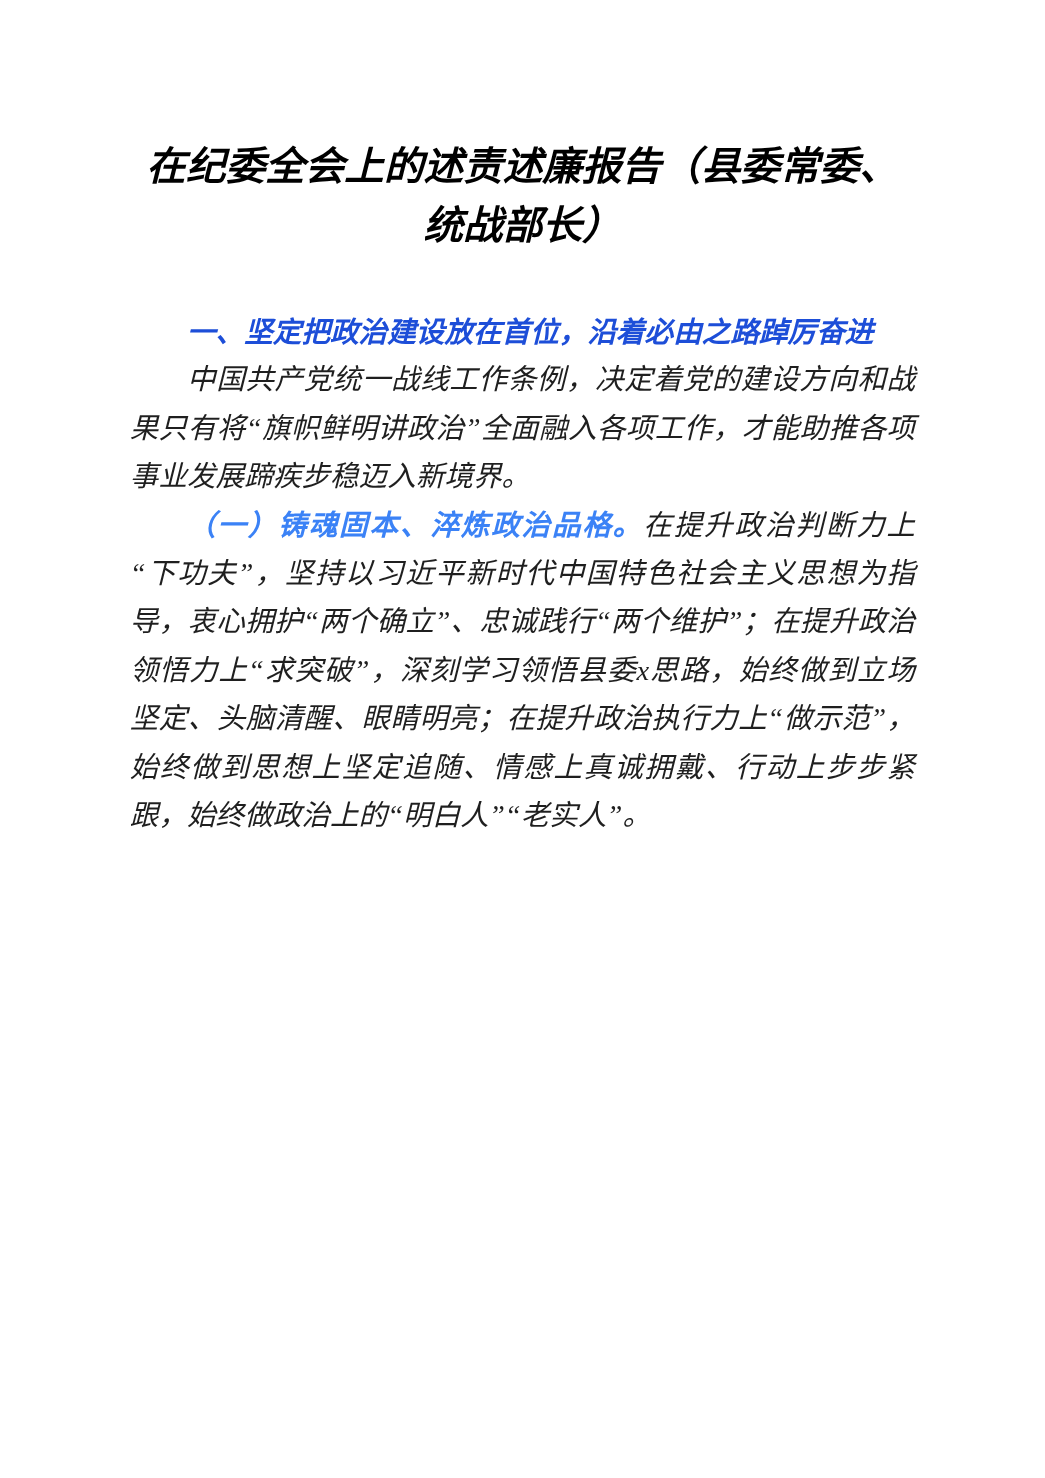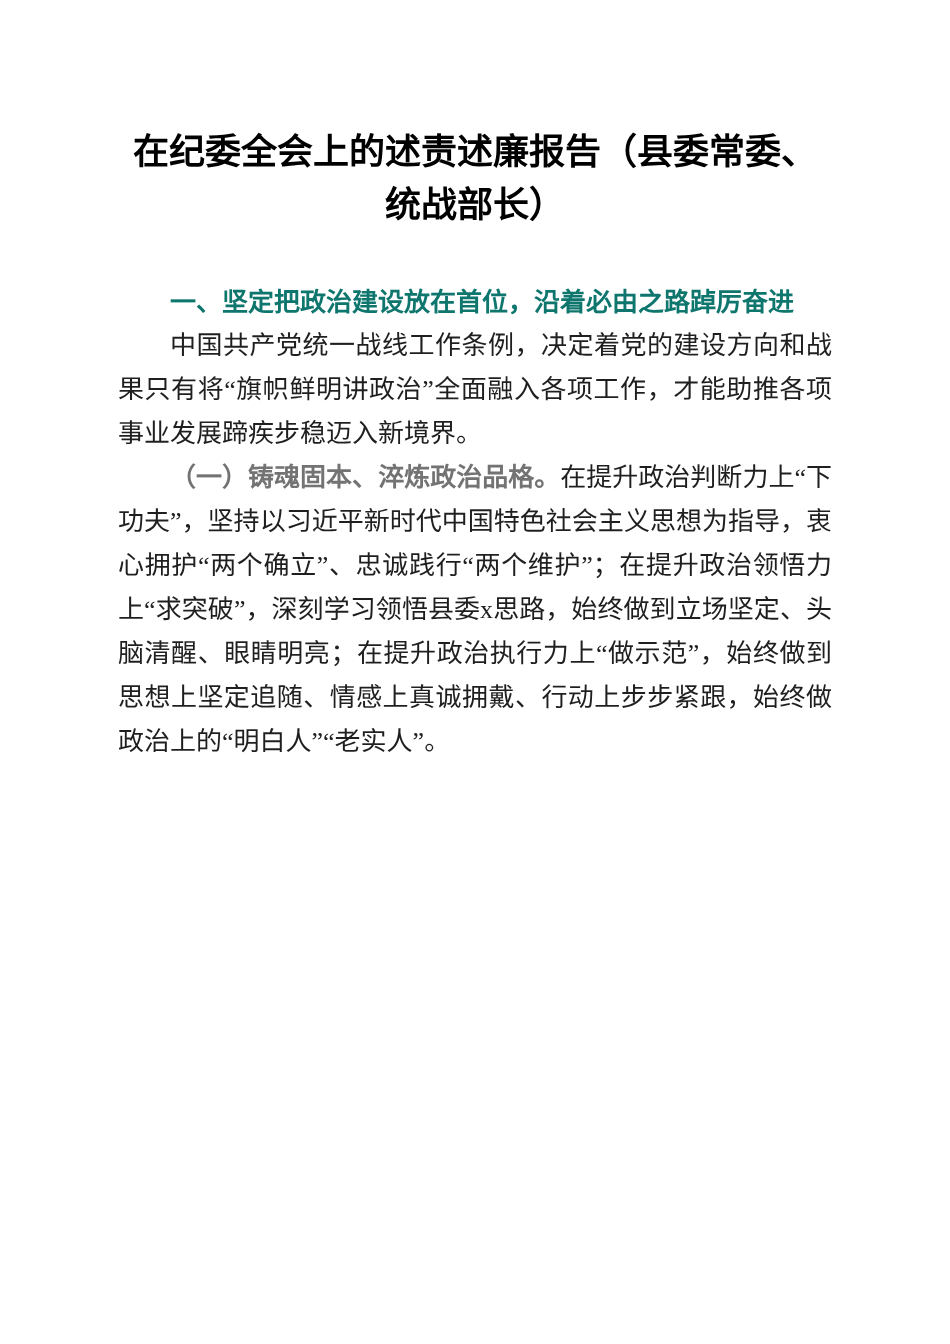--- a/index.html
+++ b/index.html
@@ -7,20 +7,21 @@
     width: 950px;
     background: #ffffff;
     font-family: "Liberation Serif", "DejaVu Serif", serif;
   }
   .page {
     position: relative;
     width: 850px;
     height: 1344px;
     background: #ffffff;
     overflow: hidden;
+    font-style: italic;
   }
   .content {
     position: absolute;
     left: 118px;
     top: 126px;
     width: 714px;
   }
   .doc-title {
     font-family: "Liberation Serif", "DejaVu Serif", serif;
     font-weight: bold;
@@ -35,28 +36,28 @@
     line-height: 44px;
     color: #1f1f1f;
     text-align: justify;
     text-indent: 2em;
     font-weight: normal;
   }
   .section-heading {
     font-family: "Liberation Sans", "DejaVu Sans", sans-serif;
     font-size: 26px;
     line-height: 44px;
-    color: #0f766e;
+    color: #1d4ed8;
     font-weight: bold;
     text-indent: 2em;
     text-align: left;
   }
   .lead-in {
     font-weight: bold;
-    color: #737373;
+    color: #3b82f6;
   }
 </style>
 </head>
 <body>
 
 <div class="page">
   <div class="content">
 
     <h1 class="doc-title">在纪委全会上的述责述廉报告（县委常委、统战部长）</h1>
 

